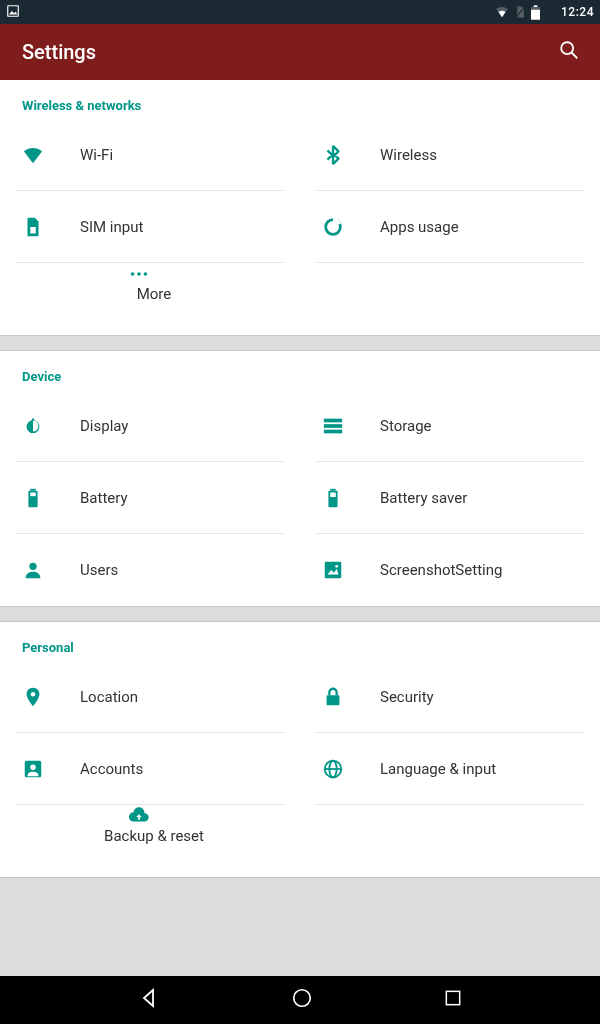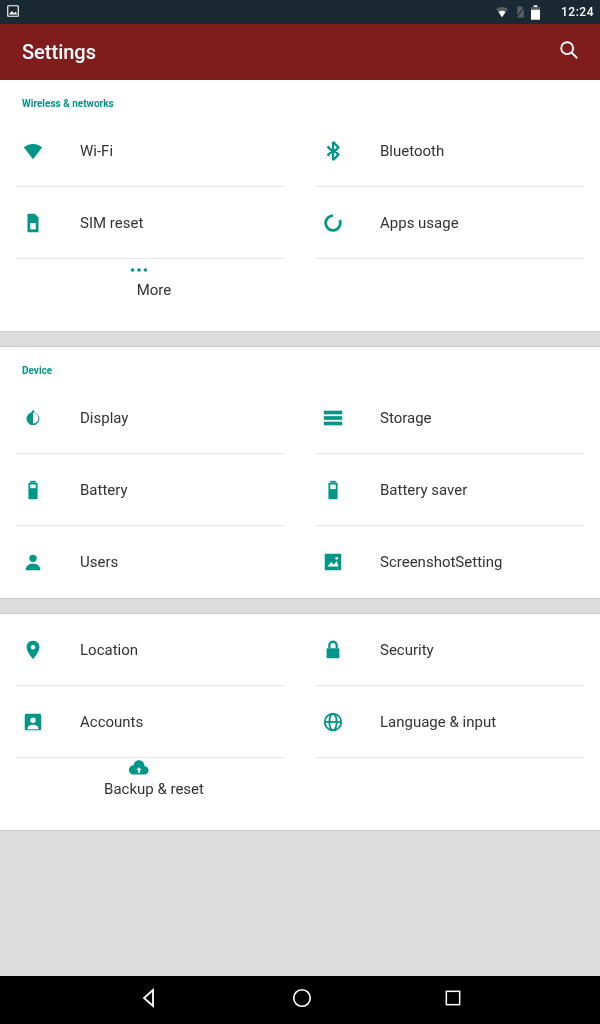--- a/index.html
+++ b/index.html
@@ -5,21 +5,21 @@
   * { box-sizing: border-box; margin: 0; padding: 0; }
   html, body { width: 600px; height: 1024px; font-family: Roboto, "Helvetica Neue", Arial, sans-serif; background: #dcdcdc; overflow: hidden; }
   .status-bar { height: 24px; background: #1b2a32; display: flex; align-items: center; justify-content: space-between; padding: 0 6px; color: #fff; font-size: 12px; }
   .status-left, .status-right { display: flex; align-items: center; gap: 4px; }
   .status-right svg { display: block; }
   .app-bar { height: 56px; background: #7f1d1d; display: flex; align-items: center; justify-content: space-between; padding: 0 20px 0 22px; }
   .app-title { color: #fff; font-size: 20px; font-weight: 500; }
   .content { background: #fff; }
   .section-gap { height: 16px; background: #dcdcdc; border-top: 1px solid #c8c8c8; border-bottom: 1px solid #c8c8c8; }
   .section { padding-bottom: 0; }
-  .section-header { color: #009688; font-size: 10px; font-weight: 700; padding: 18px 22px 6px; }
+  .section-header { color: #009688; font-size: 13px; font-weight: 700; padding: 18px 22px 6px; }
   .grid { display: grid; grid-template-columns: 1fr 1fr; column-gap: 32px; padding: 0 16px; }
   .item { display: flex; align-items: center; height: 72px; border-bottom: 1px solid #e6e6e6; cursor: pointer; }
   .item:last-child, .no-border { border-bottom: none; }
   .item.full { grid-column: 1 / span 2; width: calc(50% - 8px); flex-direction: column; }
   .icon-slot { width: 64px; display: flex; align-items: center; justify-content: flex-start; padding-left: 6px; }
   .icon-slot svg { fill: #009688; }
   .label { color: #333; font-size: 15px; }
   .nav-bar { position: absolute; bottom: 0; left: 0; right: 0; height: 48px; background: #000; display: flex; align-items: center; justify-content: center; gap: 130px; }
   .nav-bar svg { fill: none; stroke: #fff; stroke-width: 1.6; }
   .thin-gap { height: 10px; background: #dcdcdc; border-top: 1px solid #c8c8c8; }
@@ -82,30 +82,30 @@
           </svg>
         </span>
       <span class="label">Wi-Fi</span>
     </div>
     <div class="item">
       <span class="icon-slot">
           <svg width="22" height="22" viewBox="0 0 24 24">
             <path d="M12 2 L18 8 L12 14 L12 2 M12 22 L18 16 L12 10 L12 22 M6 7 L12 13 M6 17 L12 11" fill="none" stroke="#009688" stroke-width="2.5" stroke-linejoin="round"></path>
           </svg>
         </span>
-      <span class="label">Bluetooth</span>
+      <span class="label">Wireless</span>
     </div>
     <div class="item">
       <span class="icon-slot">
           <svg width="22" height="22" viewBox="0 0 24 24">
             <path d="M6 2 H14 L18 6 V22 H6 Z"></path>
             <rect x="9" y="12" width="6" height="7" fill="#fff"></rect>
           </svg>
         </span>
-      <span class="label">SIM reset</span>
+      <span class="label">SIM input</span>
     </div>
     <div class="item">
       <span class="icon-slot">
           <svg width="22" height="22" viewBox="0 0 24 24">
             <circle cx="12" cy="12" r="8" fill="none" stroke="#009688" stroke-width="3"></circle>
             <path d="M12 4 A8 8 0 0 1 19 9" fill="none" stroke="#fff" stroke-width="3.5"></path>
           </svg>
         </span>
       <span class="label">Apps usage</span>
     </div>
@@ -184,20 +184,21 @@
           </svg>
         </span>
       <span class="label">ScreenshotSetting</span>
     </div>
   </div>
 </div>
 
 <div class="section-gap"></div>
 
 <div class="content section">
+  <div class="section-header">Personal</div>
   <div class="grid">
     <div class="item">
       <span class="icon-slot">
           <svg width="22" height="22" viewBox="0 0 24 24">
             <path d="M12 2 C8 2 5 5 5 9 C5 14 12 22 12 22 C12 22 19 14 19 9 C19 5 16 2 12 2 Z"></path>
             <circle cx="12" cy="9" r="2.5" fill="#fff"></circle>
           </svg>
         </span>
       <span class="label">Location</span>
     </div>

